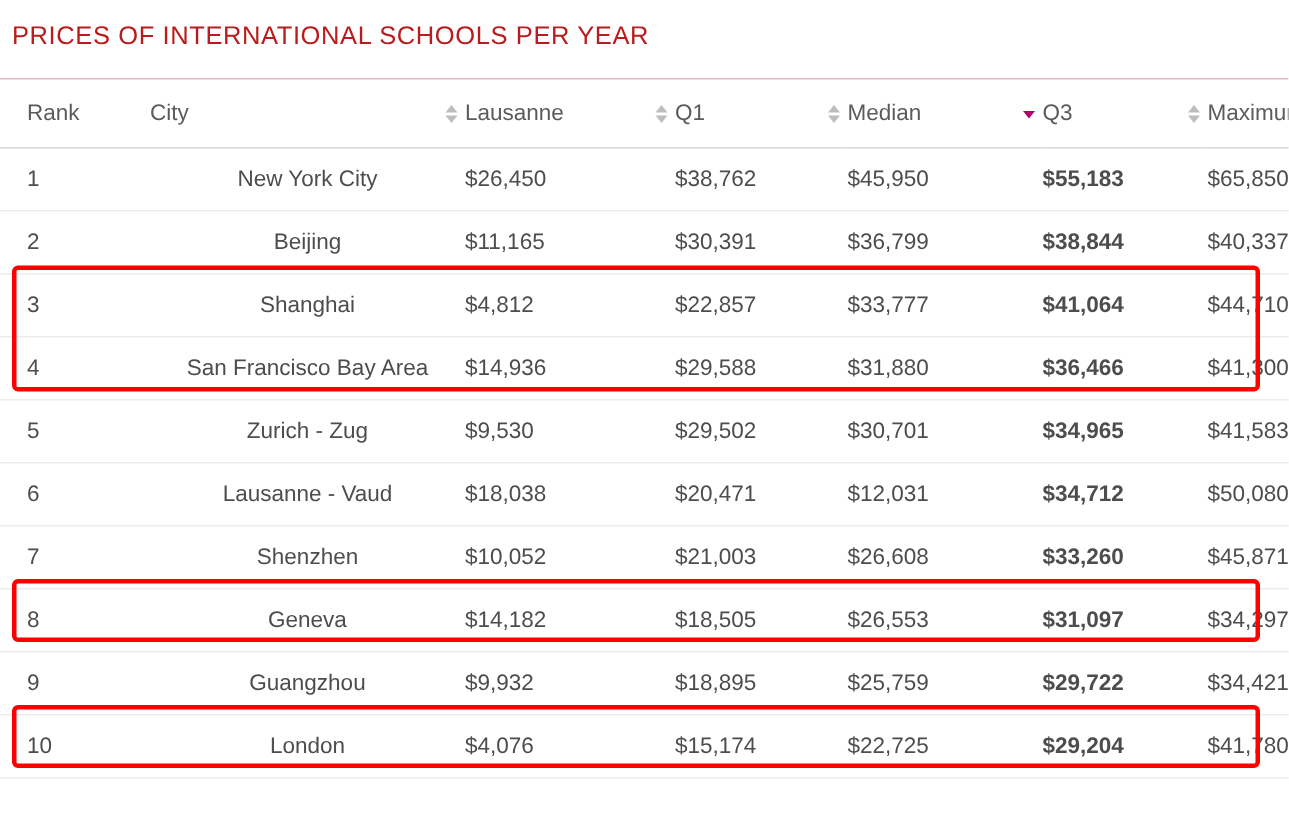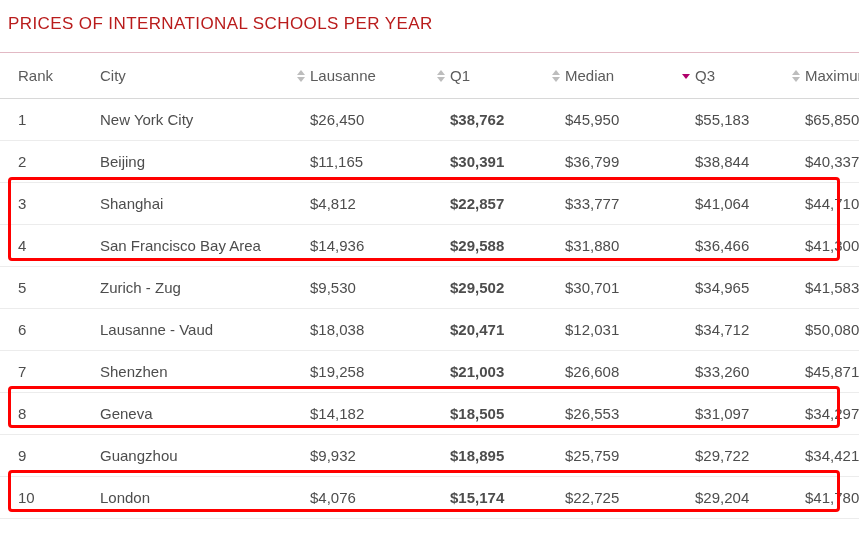--- a/index.html
+++ b/index.html
@@ -52,23 +52,23 @@
   table.data td {
     padding: 12px 0 12px 0;
     border-bottom: 1px solid #ececec;
     color: #4d4d4d;
     vertical-align: middle;
     white-space: nowrap;
   }
   .col-rank   { width: 70px;  padding-left: 18px !important; }
   .col-city   { width: 210px; padding-left: 12px !important; }
   .col-min    { width: 140px; }
-  .col-q1     { width: 115px; font-weight: bold; }
+  .col-q1     { width: 115px; }
   .col-median { width: 130px; }
-  .col-q3     { width: 110px; }
+  .col-q3     { width: 110px; font-weight: bold; }
   .col-max    { width: 140px; }
 
   th .hd {
     display: flex;
     align-items: center;
     justify-content: flex-start;
   }
   th.num .hd { justify-content: space-between; padding-right: 4px; }
   th.rank-h  { padding-left: 18px; }
   th.city-h  { padding-left: 12px; }
@@ -94,21 +94,21 @@
     border-bottom: 5px solid #bdbdbd;
   }
   .sort-icon::after {
     bottom: 0;
     border-top: 5px solid #bdbdbd;
   }
   .sort-icon.active-desc::before { border-bottom-color: transparent; }
   .sort-icon.active-desc::after  { border-top-color: #b0006b; bottom: 3px; }
 
   td.rank-c { padding-left: 18px; }
-  td.city-c { padding-left: 12px; }
+  td.city-c { padding-left: 12px; text-align: center; }
   td.num    { text-align: left; }
 
   
   .hl {
     position: absolute;
     border: 3px solid #ff0000;
     border-radius: 4px;
     pointer-events: none;
     box-sizing: border-box;
   }
@@ -218,21 +218,21 @@
           <td class="city-c col-city">Lausanne - Vaud</td>
           <td class="num col-min">$18,038</td>
           <td class="num col-q1">$20,471</td>
           <td class="num col-median">$12,031</td>
           <td class="num col-q3">$34,712</td>
           <td class="num col-max">$50,080</td>
         </tr>
         <tr>
           <td class="rank-c col-rank">7</td>
           <td class="city-c col-city">Shenzhen</td>
-          <td class="num col-min">$19,258</td>
+          <td class="num col-min">$10,052</td>
           <td class="num col-q1">$21,003</td>
           <td class="num col-median">$26,608</td>
           <td class="num col-q3">$33,260</td>
           <td class="num col-max">$45,871</td>
         </tr>
         <tr>
           <td class="rank-c col-rank">8</td>
           <td class="city-c col-city">Geneva</td>
           <td class="num col-min">$14,182</td>
           <td class="num col-q1">$18,505</td>

